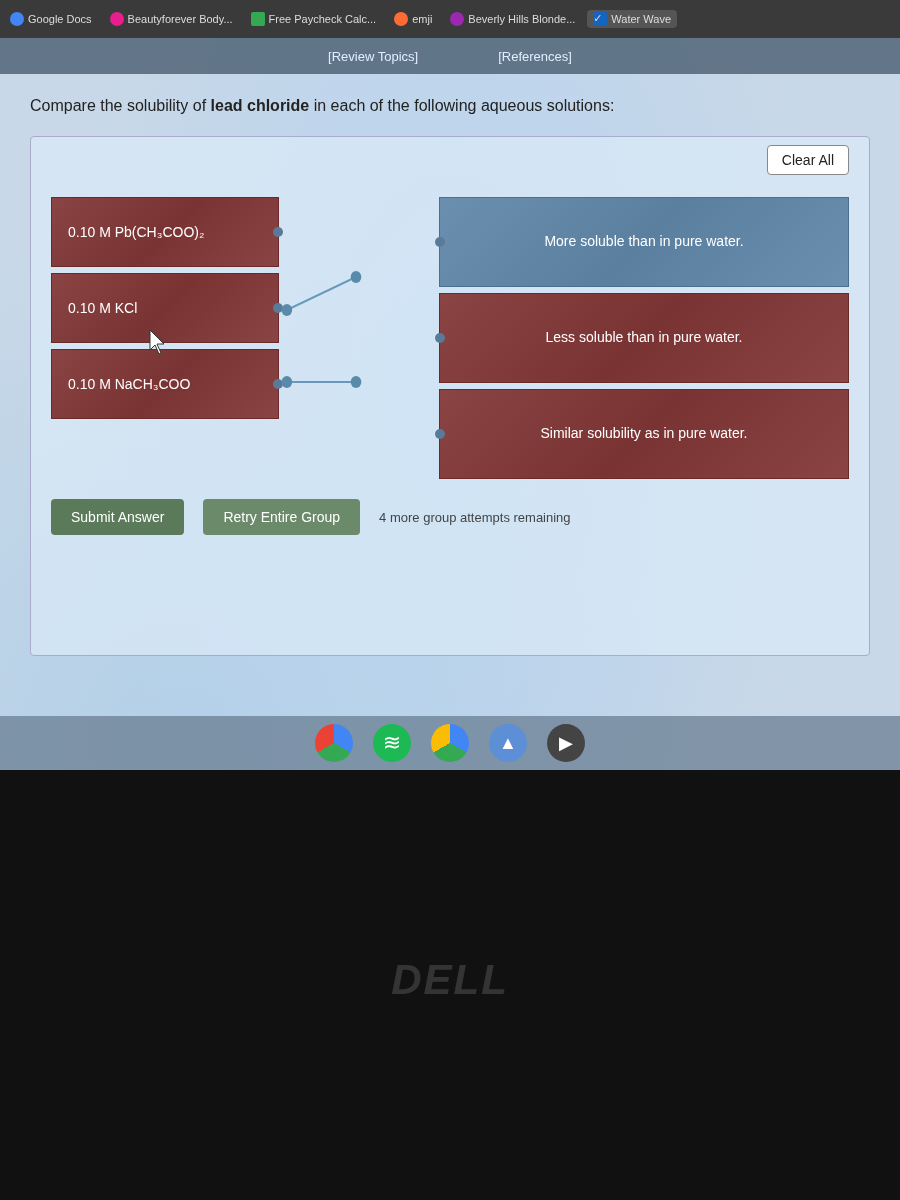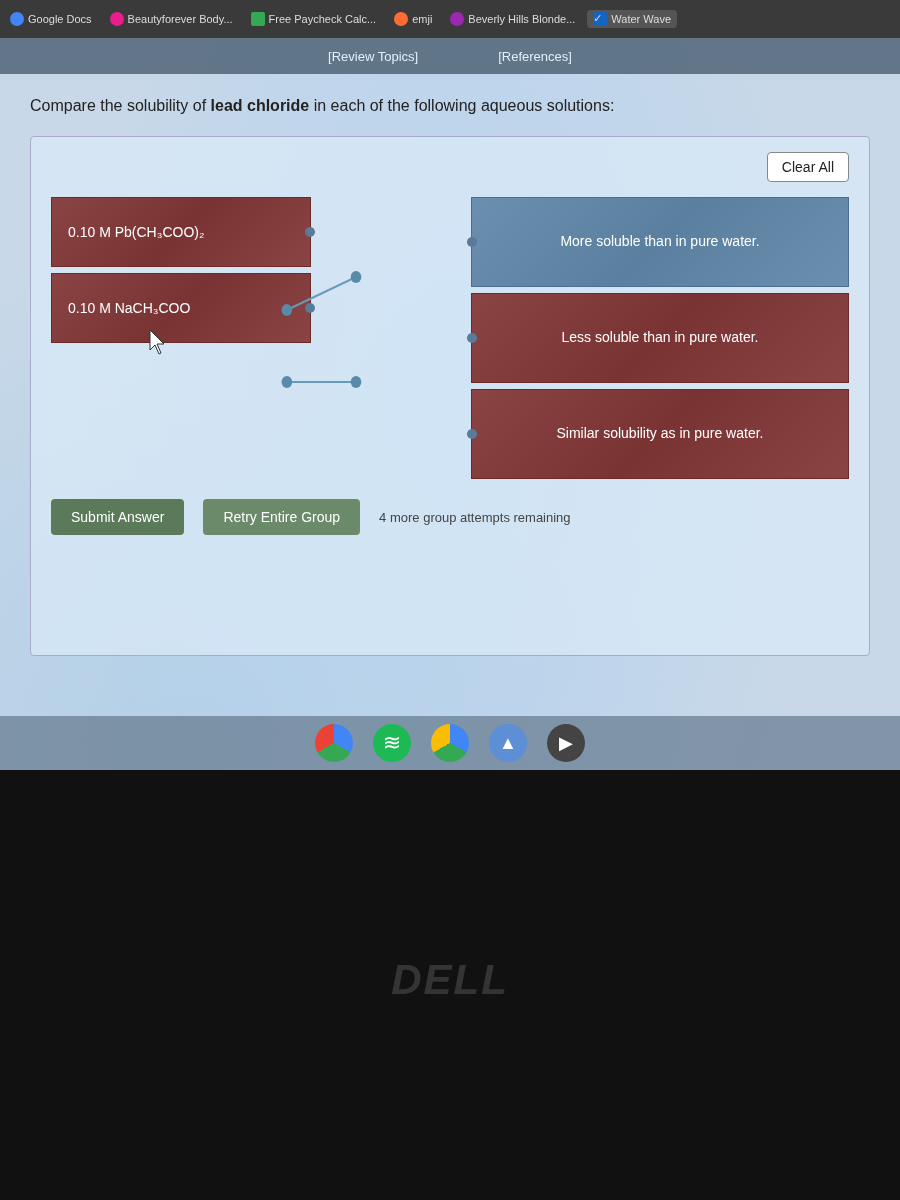--- a/index.html
+++ b/index.html
@@ -107,21 +107,21 @@
       border: 1px solid #aac;
       border-radius: 4px;
       padding: 20px;
       position: relative;
       min-height: 520px;
     }
 
     
     .clear-all-btn {
       position: absolute;
-      top: 15px;
+      top: 8px;
       right: 20px;
       background: white;
       border: 1px solid #888;
       border-radius: 4px;
       padding: 6px 14px;
       font-size: 14px;
       cursor: pointer;
       color: #222;
     }
 
@@ -131,21 +131,21 @@
       gap: 40px;
       margin-top: 10px;
       align-items: flex-start;
     }
 
     
     .solutions-column {
       display: flex;
       flex-direction: column;
       gap: 6px;
-      width: 260px;
+      width: 228px;
       flex-shrink: 0;
     }
 
     .solution-box {
       background: #8b3a3a;
       background: linear-gradient(135deg, #8b4444 0%, #7a3333 50%, #8b4444 100%);
       border: 1px solid #6a2a2a;
       padding: 14px 16px;
       min-height: 70px;
       display: flex;
@@ -376,20 +376,24 @@
 
         <div class="drag-drop-area">
 
           <div class="solutions-column">
 
             <div class="solution-box" style="position:relative;">
               <span class="solution-text">0.10 M Pb(CH₃COO)₂</span>
               <span class="dot-left"></span>
             </div>
 
+            <div class="solution-box" style="position:relative;">
+              <span class="solution-text">0.10 M KCl</span>
+              <span class="dot-left"></span>
+            </div>
 
 
             <div class="solution-box" style="position:relative;">
               <span class="solution-text">0.10 M NaCH₃COO</span>
               <span class="dot-left"></span>
             </div>
 
           </div>
 
           <div style="width: 80px; flex-shrink:0; position:relative;"></div>

